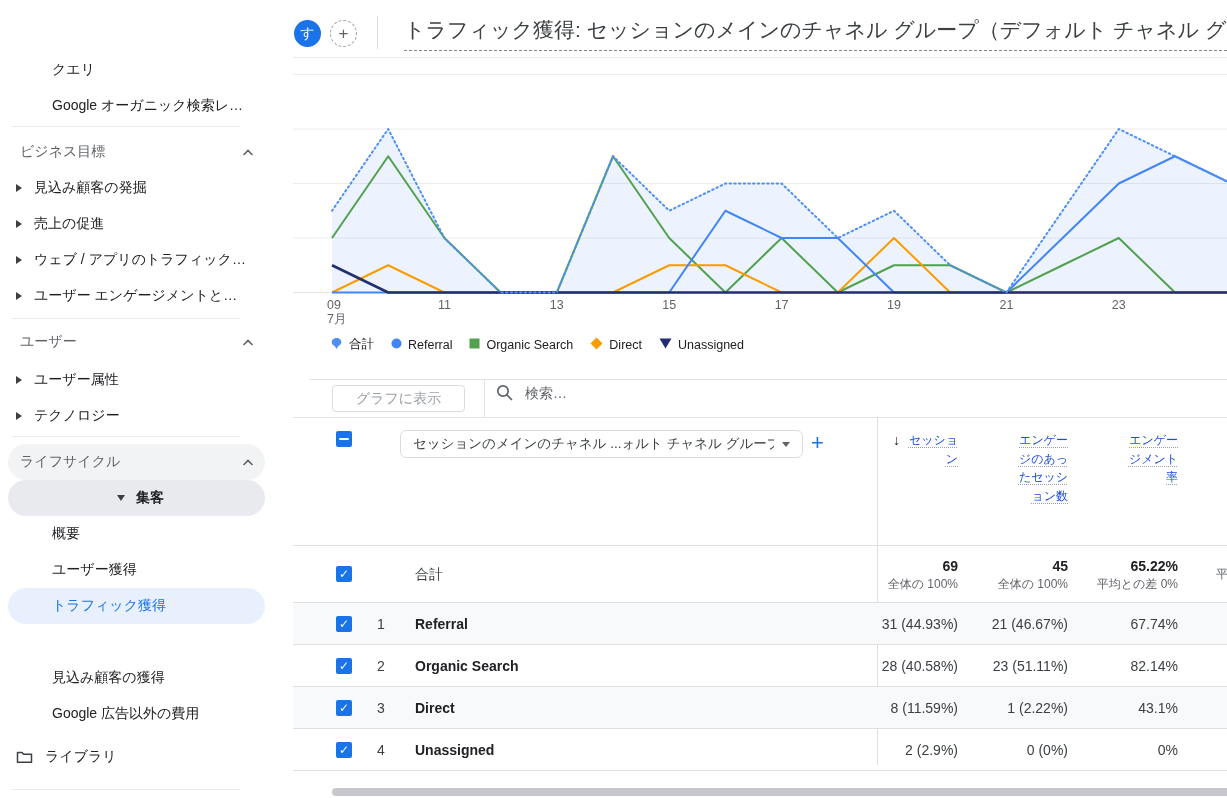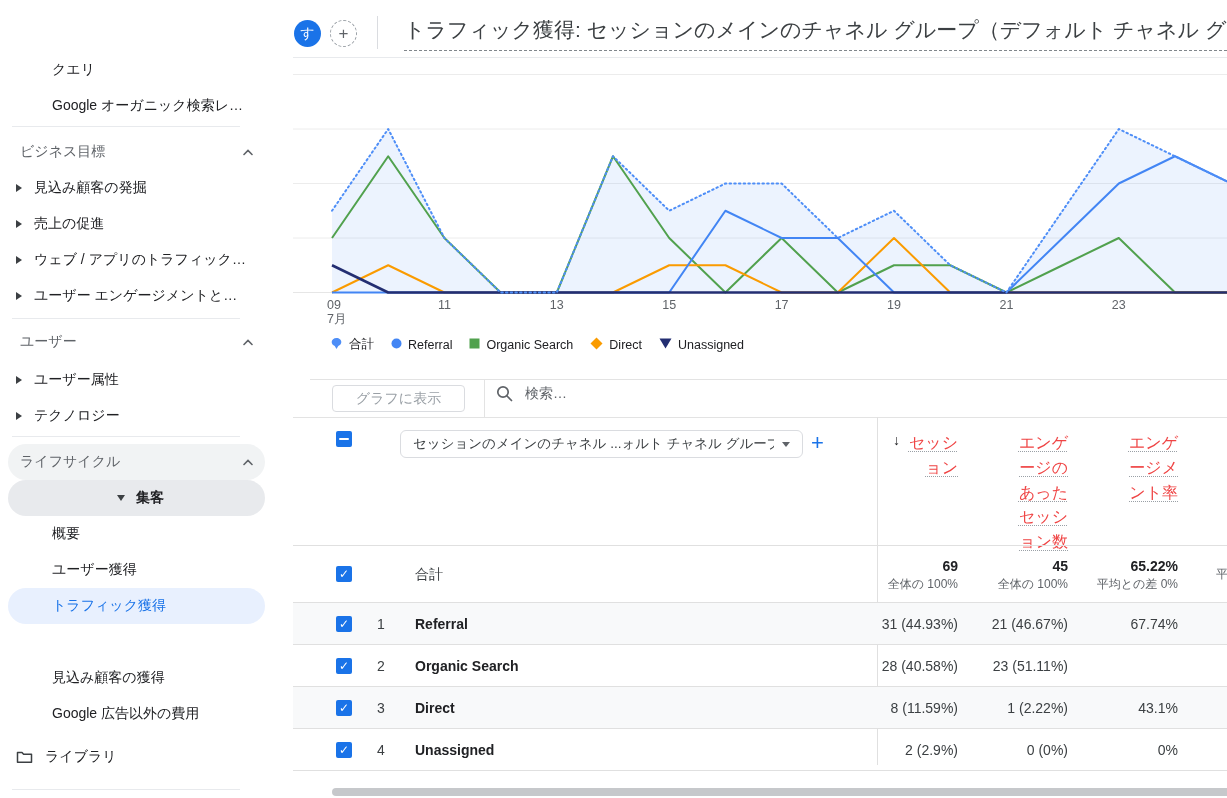--- a/index.html
+++ b/index.html
@@ -38,39 +38,39 @@
   .main{position:absolute;left:293px;top:0;width:934px;height:798px;}
   .content-top-border{position:absolute;left:0;top:57px;right:0;height:1px;background:#e8eaed;}
   .chart{position:absolute;left:0;top:58px;width:934px;height:272px;}
   .legend{position:absolute;left:37px;top:336px;display:flex;align-items:center;gap:17px;font-size:12.5px;color:#202124;}
   .legend .li{display:flex;align-items:center;gap:6px;cursor:pointer;}
   .hline{position:absolute;left:17px;right:0;height:1px;background:#e3e3e3;}
   
   .chart-toggle-btn{position:absolute;left:39px;top:385px;width:133px;height:27px;border:1px solid #dadce0;border-radius:4px;
     background:#fff;color:#9aa0a6;font-size:14px;display:flex;align-items:center;justify-content:center;cursor:default;}
   .tb-vdiv{position:absolute;left:191px;top:380px;width:1px;height:37px;background:#e3e3e3;}
-  .search-wrap{position:absolute;left:203px;top:384px;display:flex;align-items:flex-end;gap:10px;}
+  .search-wrap{position:absolute;left:203px;top:384px;display:flex;align-items:flex-start;gap:10px;}
   .search-input{border:none;outline:none;font-size:14px;color:#3c4043;width:300px;font-family:inherit;background:transparent;}
   .search-input::placeholder{color:#5f6368;opacity:1;}
   
   .tbl{position:absolute;left:0;top:417px;width:934px;}
   .col-vborder{position:absolute;left:584px;top:0;width:1px;height:348px;background:#e0e0e0;}
   .controls-row{position:relative;height:128px;}
   .cb{width:16px;height:16px;border-radius:2px;background:#1a73e8;display:flex;align-items:center;justify-content:center;flex:none;cursor:pointer;}
   .cb.checked::after{content:"✓";color:#fff;font-size:12px;font-weight:bold;line-height:1;}
   .cb.ind::after{content:"";width:10px;height:2.5px;background:#fff;border-radius:1px;}
   .sel-all{position:absolute;left:43px;top:14px;}
   .dim-select{position:absolute;left:107px;top:13px;width:403px;height:28px;border:1px solid #dadce0;border-radius:6px;
     display:flex;align-items:center;box-sizing:border-box;padding:0 12px;font-size:13.5px;color:#3c4043;cursor:pointer;background:#fff;}
   .dim-select .txt{flex:1;white-space:nowrap;overflow:hidden;}
   .caret-down{width:0;height:0;border-left:4px solid transparent;border-right:4px solid transparent;border-top:5px solid #5f6368;margin-left:8px;flex:none;}
   .add-metric{position:absolute;left:518px;top:12px;color:#1a73e8;font-size:22px;font-weight:500;cursor:pointer;line-height:28px;}
   .mhdr{position:absolute;left:584px;top:0;right:0;height:128px;display:flex;}
   .mhdr .mh-cell{box-sizing:border-box;padding:14px 12px 0 0;display:flex;justify-content:flex-end;align-items:flex-start;cursor:pointer;}
-  .mh-text{display:inline-block;width:55px;text-align:right;font-size:16px;color:#ef4444;line-height:1.55;
+  .mh-text{display:inline-block;width:55px;text-align:right;font-size:12px;color:#1d4ed8;line-height:1.55;
     line-break:anywhere;word-break:break-all;text-decoration:underline dotted 1px #9aa0a6;text-underline-offset:3px;}
   .sort-arrow{font-size:14px;color:#202124;font-weight:700;margin-right:3px;line-height:1.4;}
   .t-row{position:relative;display:flex;align-items:center;border-top:1px solid #e0e0e0;}
   .t-row.shade{background:#f8f9fa;}
   .row-cb{position:absolute;left:43px;}
   .row-idx{position:absolute;left:84px;width:22px;font-size:14px;color:#3c4043;}
   .row-dim{position:absolute;left:122px;font-size:14px;font-weight:700;color:#202124;}
   .metric-cells{position:absolute;left:584px;right:0;top:0;bottom:0;display:flex;}
   .m-cell{box-sizing:border-box;padding-right:12px;display:flex;flex-direction:column;justify-content:center;align-items:flex-end;font-size:14px;color:#3c4043;overflow:hidden;}
   .totals-row{height:56px;border-top:1px solid #e0e0e0;position:relative;}
@@ -322,20 +322,21 @@
             <div class="m-cell" style="width: 37px;"></div>
           </div>
         </div>
         <div class="t-row" style="height: 41px;">
           <div class="cb checked row-cb"></div>
           <div class="row-idx">2</div>
           <div class="row-dim">Organic Search</div>
           <div class="metric-cells">
             <div class="m-cell" style="width: 93px;">28 (40.58%)</div>
             <div class="m-cell" style="width: 110px;">23 (51.11%)</div>
+            <div class="m-cell" style="width: 110px;">82.14%</div>
             <div class="m-cell" style="width: 37px;"></div>
           </div>
         </div>
         <div class="t-row shade" style="height: 41px;">
           <div class="cb checked row-cb"></div>
           <div class="row-idx">3</div>
           <div class="row-dim">Direct</div>
           <div class="metric-cells">
             <div class="m-cell" style="width: 93px;">8 (11.59%)</div>
             <div class="m-cell" style="width: 110px;">1 (2.22%)</div>

